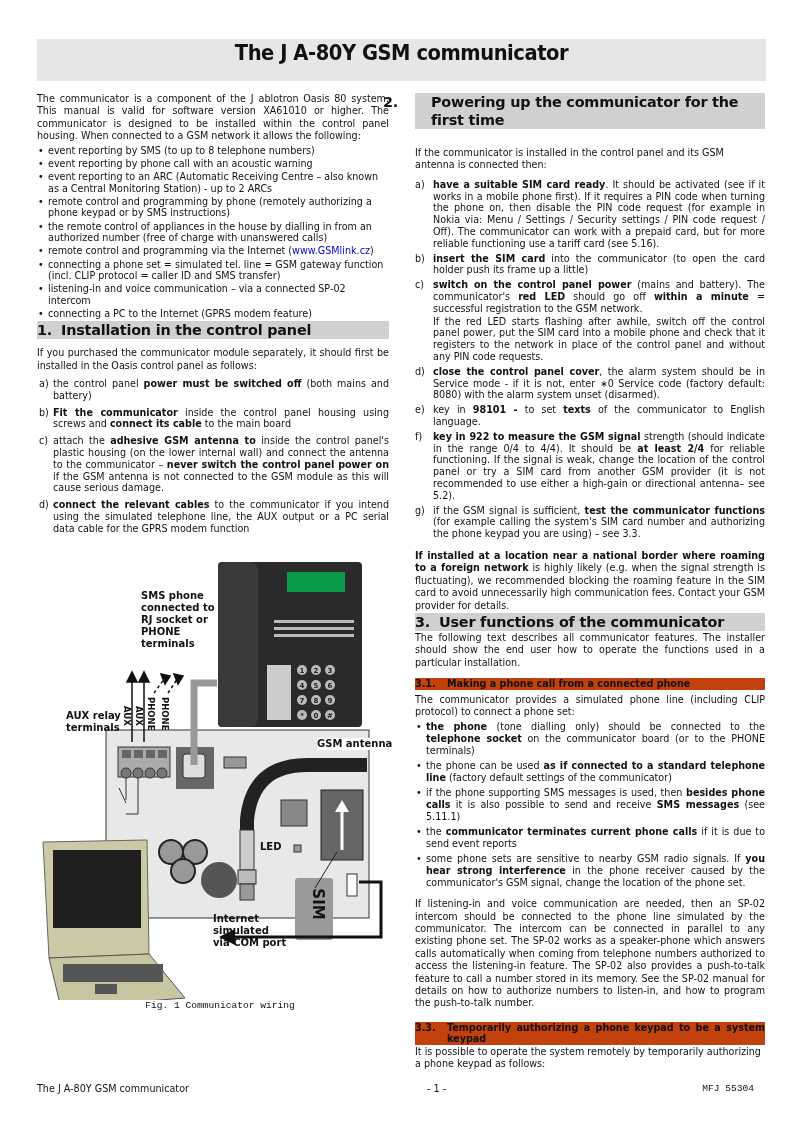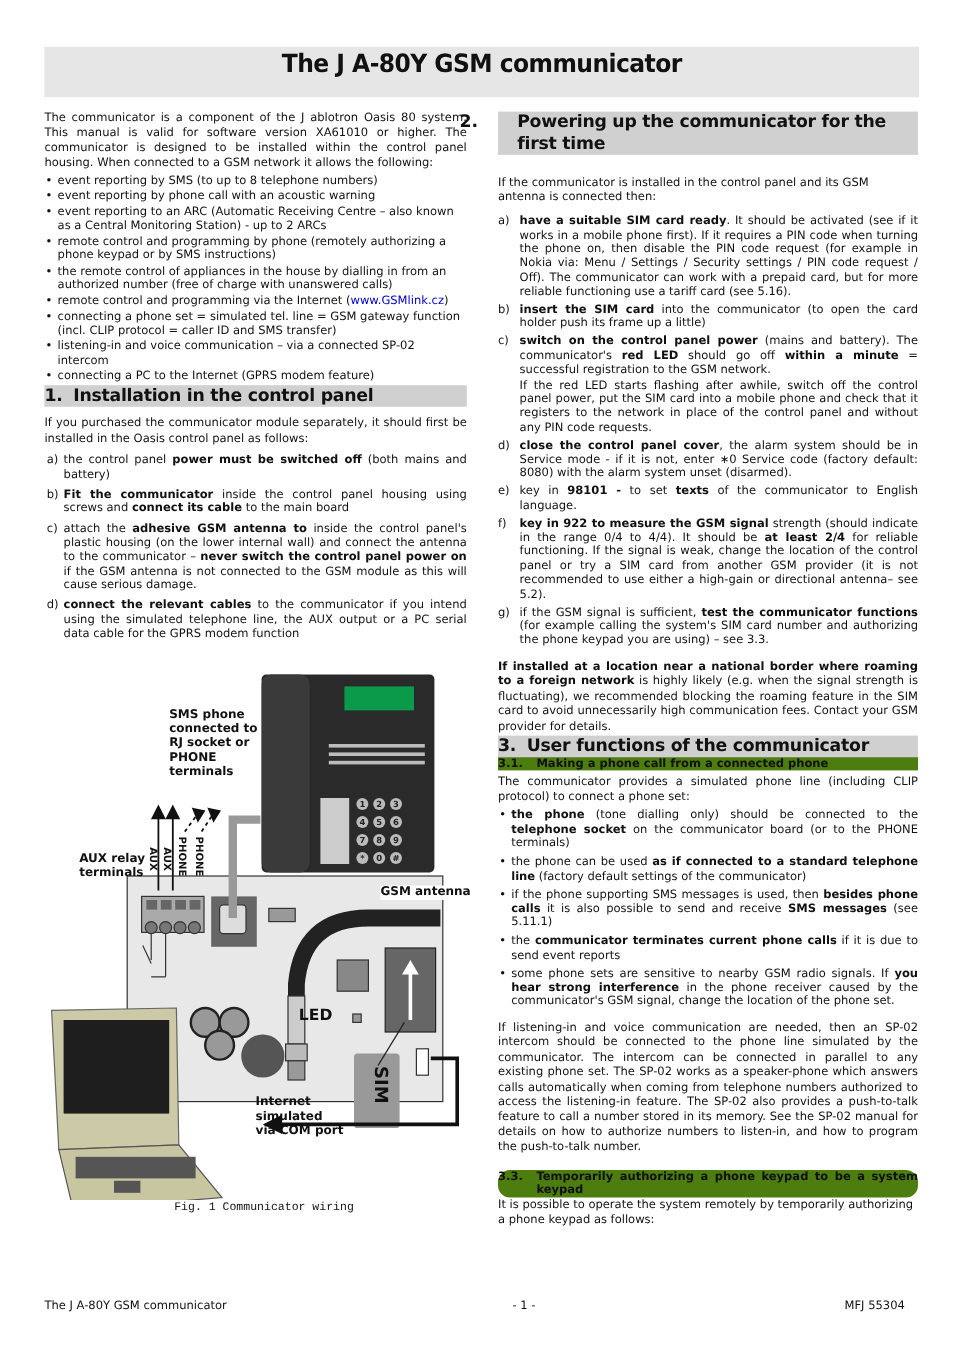--- a/index.html
+++ b/index.html
@@ -10,21 +10,21 @@
   .col { position: absolute; top: 93px; }
   .col-left { left: 37px; width: 352px; }
   .col-right { left: 415px; width: 350px; }
   p { text-align: justify; }
   ul.bullets { list-style: none; margin-top: 2px; }
   ul.bullets li { position: relative; padding-left: 11px; line-height: 11.6px; margin-bottom: 1.6px; }
   ul.bullets li .dot { position: absolute; left: 1px; top: 0; }
   .h1 { background: #d0d0d0; font-weight: bold; font-size: 14.4px; line-height: 18px; padding-left: 0px; letter-spacing: -0.2px; }
   .h1 .num { display: inline-block; width: 24px; }
   .h1.two-line { padding-left: 16px; text-indent: -24px; }
-  .h2 { background: #4d7c0f; font-weight: bold; font-size: 9.6px; line-height: 11.5px; padding-left: 32px; text-indent: -32px; }
+  .h2 { background: #c2410c; font-weight: bold; font-size: 9.6px; line-height: 11.5px; padding-left: 32px; text-indent: -32px; }
   .h2 .num { display: inline-block; width: 32px; text-indent: 0; }
   ol.alpha { list-style: none; }
   ol.alpha li { position: relative; padding-left: 16px; text-align: justify; margin-bottom: 5px; line-height: 11.8px; }
   ol.alpha li .lbl { position: absolute; left: 2px; top: 0; }
   .right ol.alpha li { padding-left: 18px; margin-bottom: 3px; }
   .right ol.alpha li .lbl { left: 0; }
   b { font-weight: bold; }
   a.link { color: #0000cc; }
   .figure { position: absolute; left: 37px; top: 560px; width: 366px; height: 460px; background: #fff; }
   .fig-caption { position: absolute; left: 0; width: 366px; top: 1000px; text-align: center; font-family: Liberation Mono, monospace; }
@@ -182,21 +182,21 @@
   </div>
   <div class="fig-label" style="left:29px; top:150px;">
     <div>AUX relay</div>
     <div>terminals</div>
   </div>
   <div class="fig-label" style="left:84px; top:146px; writing-mode: vertical-rl; font-size:8.5px;">AUX</div>
   <div class="fig-label" style="left:96px; top:146px; writing-mode: vertical-rl; font-size:8.5px;">AUX</div>
   <div class="fig-label" style="left:108px; top:137px; writing-mode: vertical-rl; font-size:8.5px;">PHONE</div>
   <div class="fig-label" style="left:122px; top:137px; writing-mode: vertical-rl; font-size:8.5px;">PHONE</div>
   <div class="fig-label" style="left:280px; top:178px; background:#fff;">GSM antenna</div>
-  <div class="fig-label" style="left:212px; top:283px; font-size:13px; line-height:8px;">LED</div>
+  <div class="fig-label" style="left:223px; top:283px; font-size:10px; line-height:8px;">LED</div>
   <div class="fig-label" style="left:265px; top:335px; font-size:15px; line-height:18px; transform: rotate(90deg); color:#111;">SIM</div>
   <div class="fig-label" style="left:176px; top:353px;">
     <div>Internet</div>
     <div>simulated</div>
     <div>via COM port</div>
   </div>
 </div>
 <div class="fig-caption" style="left:37px; top:1000px; position:absolute; width:366px;">Fig.  1 Communicator wiring</div>
 
 <div class="col col-right right">
@@ -211,34 +211,35 @@
     <li><span class="lbl">d)</span><b>close the control panel cover</b><span>, the alarm system should be in Service mode - if it is not, enter ∗0 Service code (factory default: 8080) with the alarm system unset (disarmed).</span></li>
     <li><span class="lbl">e)</span><span>key in </span><b>98101 -</b><span> to set </span><b>texts</b><span> of the communicator to English language.</span></li>
     <li><span class="lbl">f)</span><b>key in 922 to measure the GSM signal</b><span> strength (should indicate in the range 0/4 to 4/4). It should be </span><b>at least 2/4</b><span> for reliable functioning. If the signal is weak, change the location of the control panel or try a SIM card from another GSM provider (it is not recommended to use either a high-gain or directional antenna– see 5.2).</span></li>
     <li><span class="lbl">g)</span><span>if the GSM signal is sufficient, </span><b>test the communicator functions</b><span> (for example calling the system's SIM card number and authorizing the phone keypad you are using) – see 3.3.</span></li>
   </ol>
   <p style="margin-top:10px; margin-bottom:1px;"><b>If installed at a location near a national border where roaming to a foreign network</b><span> is highly likely (e.g. when the signal strength is fluctuating), we recommended blocking the roaming feature in the SIM card to avoid unnecessarily high communication fees. Contact your GSM provider for details.</span></p>
 
   <div class="h1">
     <span class="num">3.</span><span>User functions of the communicator</span>
   </div>
+  <p style="margin-top:1px; margin-bottom:9px;">The following text describes all communicator features. The installer should show the end user how to operate the functions used in a particular installation.</p>
 
   <div class="h2"><span class="num">3.1.</span><span>Making a phone call from a connected phone</span></div>
   <p style="margin-top:4px; margin-bottom:3px;">The communicator provides a simulated phone line (including CLIP protocol) to connect a phone set:</p>
   <ul class="bullets" style="margin-bottom:10px;">
     <li style="text-align:justify; margin-bottom:4px;"><span class="dot">•</span><b>the phone</b><span> (tone dialling only) should be connected to the </span><b>telephone socket</b><span> on the communicator board (or to the PHONE terminals)</span></li>
     <li style="text-align:justify; margin-bottom:4px;"><span class="dot">•</span><span>the phone can be used </span><b>as if connected to a standard telephone line</b><span> (factory default settings of the communicator)</span></li>
     <li style="text-align:justify; margin-bottom:4px;"><span class="dot">•</span><span>if the phone supporting SMS messages is used, then </span><b>besides phone calls</b><span> it is also possible to send and receive </span><b>SMS messages</b><span> (see 5.11.1)</span></li>
     <li style="text-align:justify; margin-bottom:4px;"><span class="dot">•</span><span>the </span><b>communicator terminates current phone calls</b><span> if it is due to send event reports</span></li>
     <li style="text-align:justify; margin-bottom:4px;"><span class="dot">•</span><span>some phone sets are sensitive to nearby GSM radio signals. If </span><b>you hear strong interference</b><span> in the phone receiver caused by the communicator's GSM signal, change the location of the phone set.</span></li>
   </ul>
 
   <p style="margin-top:3px; margin-bottom:12px;">If listening-in and voice communication are needed, then an SP-02 intercom should be connected to the phone line simulated by the communicator.  The intercom can be connected in parallel to any existing phone set. The SP-02 works as a speaker-phone which answers calls automatically when coming from telephone numbers authorized to access the listening-in feature.  The SP-02 also provides a push-to-talk feature to call a number stored in its memory. See the SP-02 manual for details on how to authorize numbers to listen-in, and how to program the push-to-talk number.</p>
 
-  <div class="h2" style="text-align:justify;border-radius:10px;"><span class="num">3.3.</span><span>Temporarily authorizing a phone keypad to be a system keypad</span></div>
+  <div class="h2" style="text-align:justify;"><span class="num">3.3.</span><span>Temporarily authorizing a phone keypad to be a system keypad</span></div>
   <p style="margin-top:1px; text-align:left;">It is possible to operate the system remotely by temporarily authorizing a phone keypad as follows:</p>
 </div>
 
 <div class="footer">
   <span style="left:0;">The J A-80Y GSM communicator</span>
   <span style="left:390px;">- 1 -</span>
-  <span style="right:12px;">MFJ 55304</span>
+  <span style="right:12px;font-family:Liberation Mono, monospace;">MFJ 55304</span>
 </div>
 
 </body></html>

